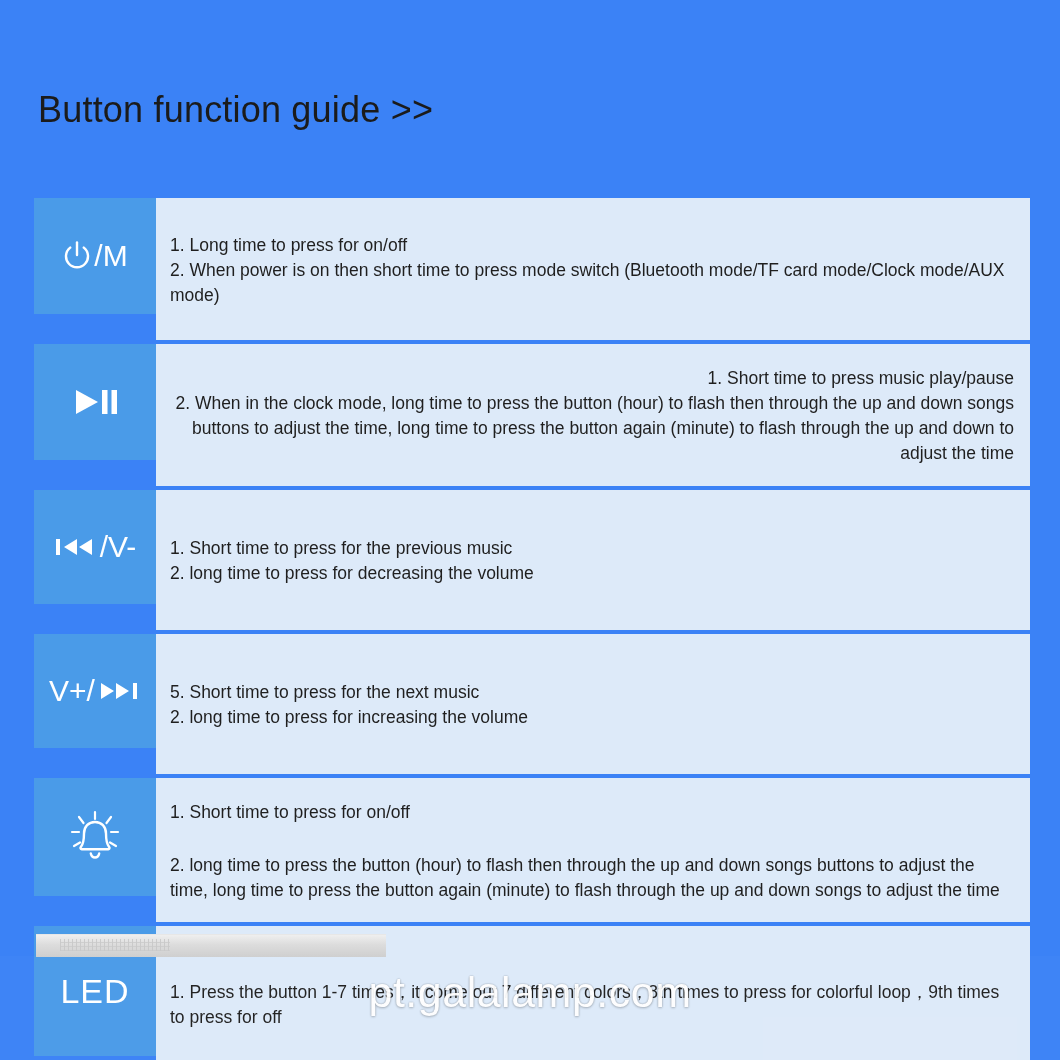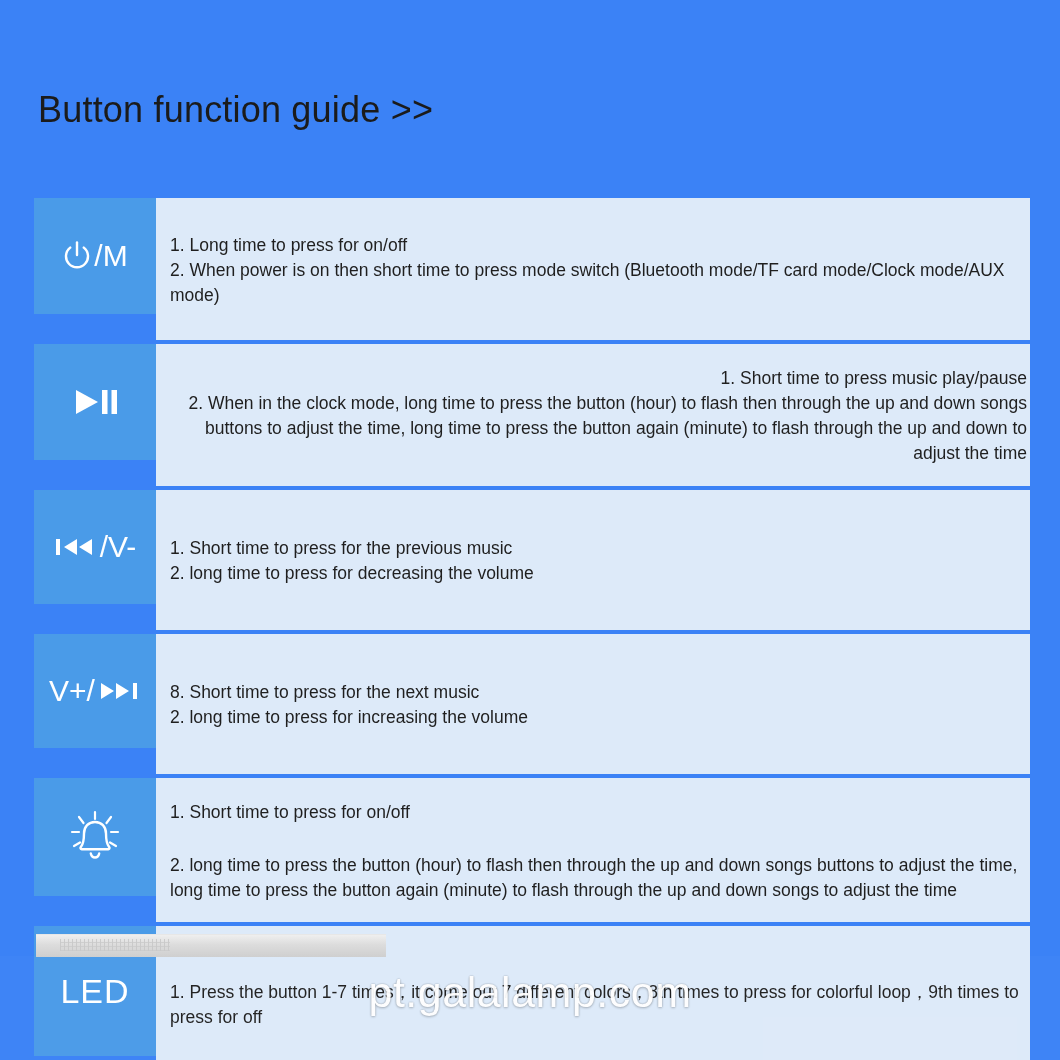--- a/index.html
+++ b/index.html
@@ -47,21 +47,21 @@
     background: #4a9be8;
     color: #ffffff;
     display: flex;
     align-items: center;
     justify-content: center;
     position: relative;
   }
   .desc-cell {
     flex: 1;
     background: #ddeaf9;
-    padding: 14px 3px 12px 14px;
+    padding: 14px 16px 12px 14px;
     color: #1f1f1f;
     font-size: 17.5px;
     line-height: 25px;
     display: flex;
     flex-direction: column;
     justify-content: center;
   }
   .desc-line {
     white-space: normal;
   }
@@ -199,21 +199,21 @@
         <span class="glyph">
           <span class="glyph-text">V+/</span>
           <svg width="44" height="22" viewBox="0 0 44 22" aria-hidden="true">
             <polygon points="4,3 4,19 17,11" fill="#ffffff"></polygon>
             <polygon points="19,3 19,19 32,11" fill="#ffffff"></polygon>
             <rect x="36" y="3" width="4" height="16" fill="#ffffff"></rect>
           </svg>
         </span>
       </div>
       <div class="desc-cell">
-        <div class="desc-line">8. Short time to press for the next music</div>
+        <div class="desc-line">5. Short time to press for the next music</div>
         <div class="desc-line">2. long time to press for increasing the volume</div>
       </div>
     </div>
 
     <div class="row r4">
       <div class="key-cell">
         <span class="glyph">
           <svg width="60" height="58" viewBox="0 0 60 58" aria-hidden="true">
             <g stroke="#ffffff" stroke-width="2.2" stroke-linecap="round">
               <line x1="30" y1="4" x2="30" y2="11"></line>

